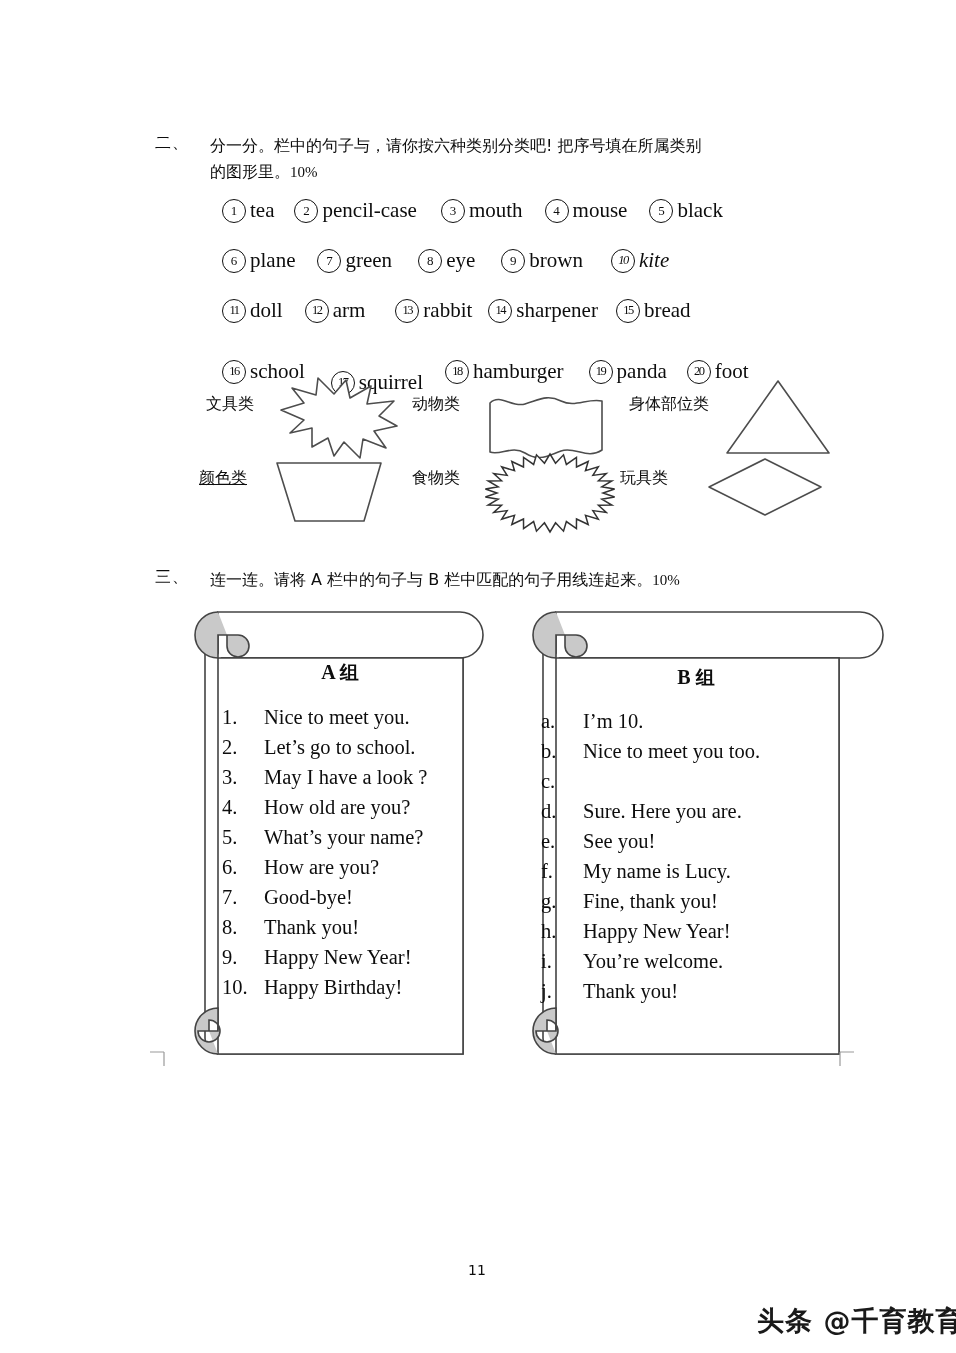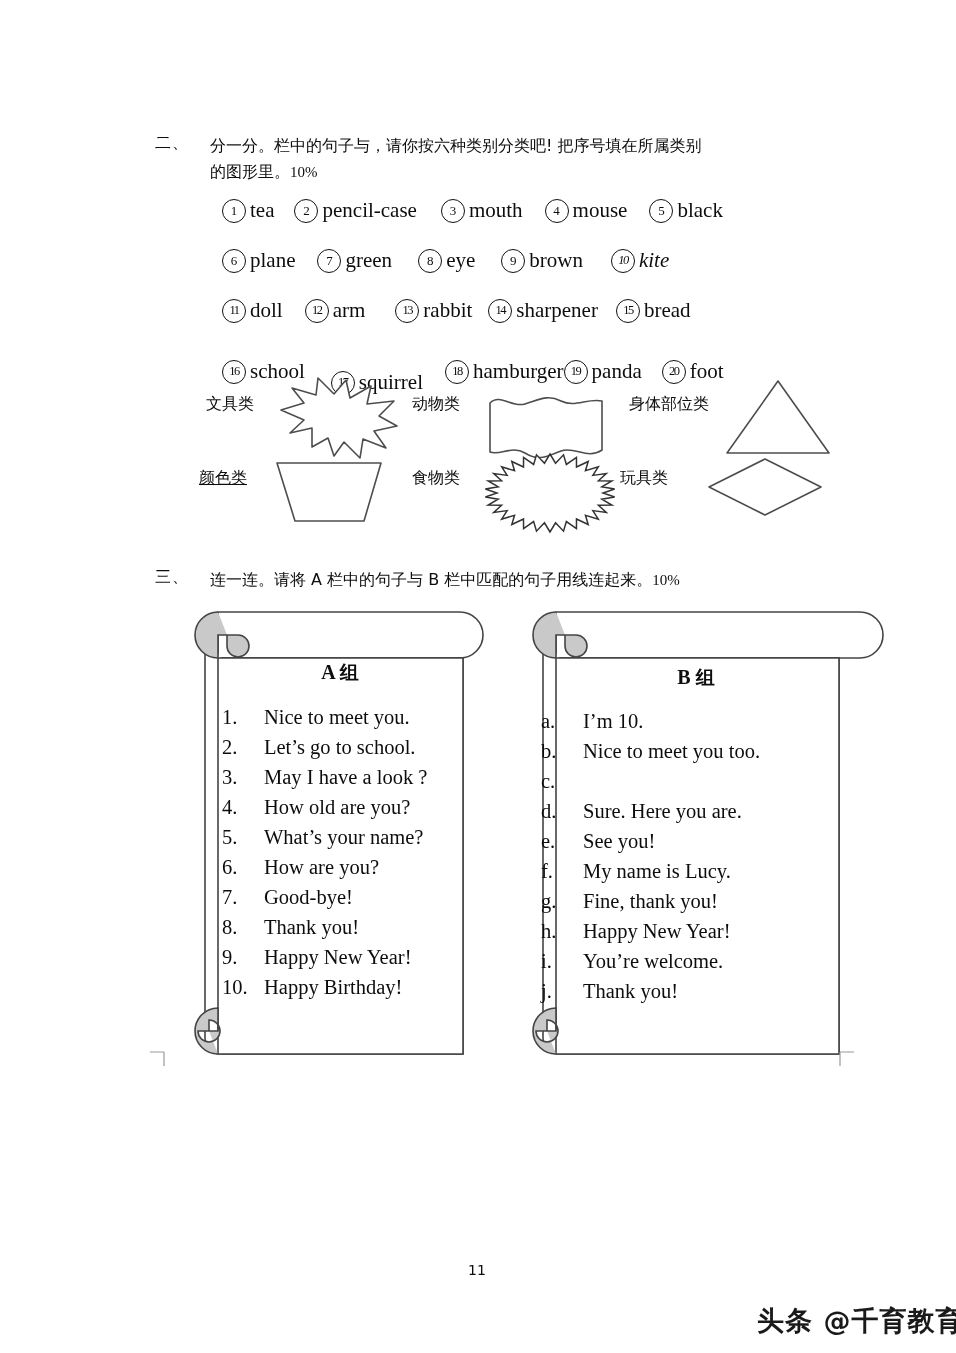--- a/index.html
+++ b/index.html
@@ -202,21 +202,21 @@
     </div>
   <div class="wordrow" id="wrow3" style="left:222px; top:348px;">
       <span class="word" style="margin-right: 26px;">
         <span class="circnum wide">16</span>
         <span class="wtext">school</span>
       </span>
       <span class="word" style="margin-right: 22px; margin-top: 22px;">
         <span class="circnum wide">17</span>
         <span class="wtext">squirrel</span>
       </span>
-      <span class="word" style="margin-right: 0;">
+      <span class="word" style="margin-right: 25px;">
         <span class="circnum wide">18</span>
         <span class="wtext">hamburger</span>
       </span>
       <span class="word" style="margin-right: 20px;">
         <span class="circnum wide">19</span>
         <span class="wtext">panda</span>
       </span>
       <span class="word" style="margin-right: 22px;">
         <span class="circnum wide">20</span>
         <span class="wtext">foot</span>

